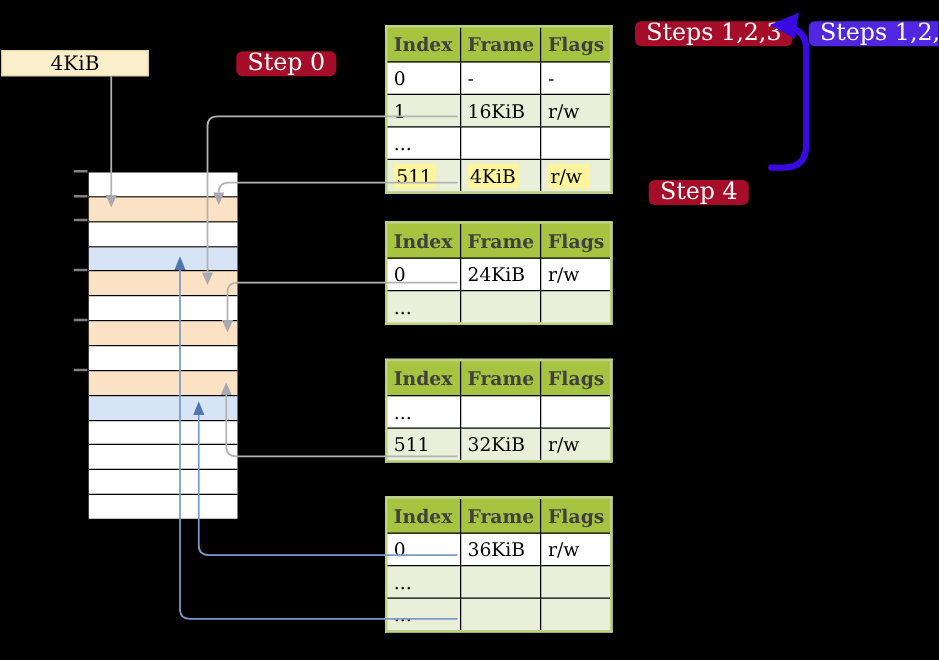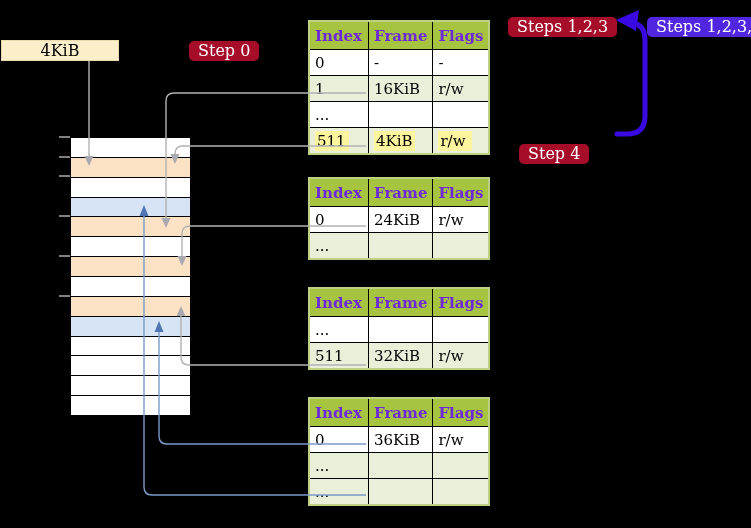--- a/index.html
+++ b/index.html
@@ -8,21 +8,21 @@
     font-family:"DejaVu Serif","Liberation Serif",serif;color:#000;
   }
   
   .frame-label{
     position:absolute;left:1px;top:40px;width:118px;height:21px;
     background:#fbeecb;border:1px solid #e9d9ad;box-sizing:border-box;
     font-size:16px;text-align:center;line-height:19px;
   }
   
   .badge{
-    position:absolute;color:#fff;font-size:16px;line-height:17px;
+    position:absolute;color:#fff;font-size:19px;line-height:17px;
     padding:1px 9px 2px;border-radius:5px;white-space:nowrap;
   }
   .badge.red{background:#a50d29;}
   .badge.blue{background:#5126e0;}
   #badge-step0{left:189px;top:41px;}
   #badge-steps123{left:508px;top:17px;}
   #badge-steps1234{left:647px;top:17px;}
   #badge-step4{left:519px;top:144px;}
   
   .memcol{
@@ -34,21 +34,21 @@
   .mem-row[data-fill="orange"]{background:#fbe2c5;}
   .mem-row[data-fill="blue"]{background:#d7e4f5;}
   .mem-row[data-fill="white"]{background:#fff;}
   
   .ptable{
     position:absolute;left:308px;border-collapse:collapse;background:#fff;
     border:2px solid #bdd183;font-size:15px;table-layout:fixed;
   }
   #table1{top:20px;} #table2{top:177px;} #table3{top:287px;} #table4{top:397px;}
   .ptable th{
-    background:#a6c43f;color:#6d28d9;font-weight:bold;text-align:left;
+    background:#a6c43f;color:#404040;font-weight:bold;text-align:left;
     padding:2px 5px;border:1px solid #000;height:23px;font-size:15px;margin-left:28px;
   }
   .ptable td{border:1px solid #000;padding:0 5px;height:25px;vertical-align:middle;}
   .ptable th.c-index,.ptable td.c-index{width:48px;}
   .ptable th.c-frame,.ptable td.c-frame{width:47px;}
   .ptable th.c-flags,.ptable td.c-flags{width:41px;}
   .ptable tr.alt td{background:#e9efd9;}
   .hl{display:inline-block;background:#fdf49e;min-width:30px;padding:1px 2px;}
   
   #overlay{position:absolute;left:0;top:0;z-index:5;pointer-events:none;}

